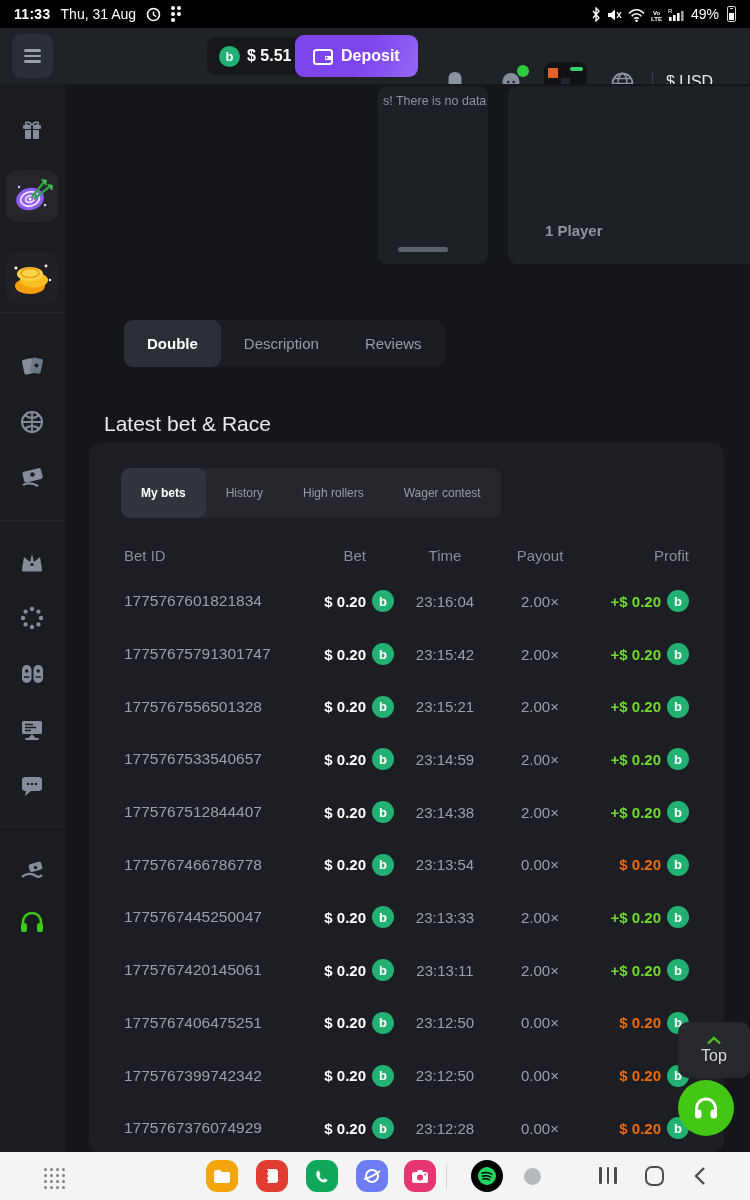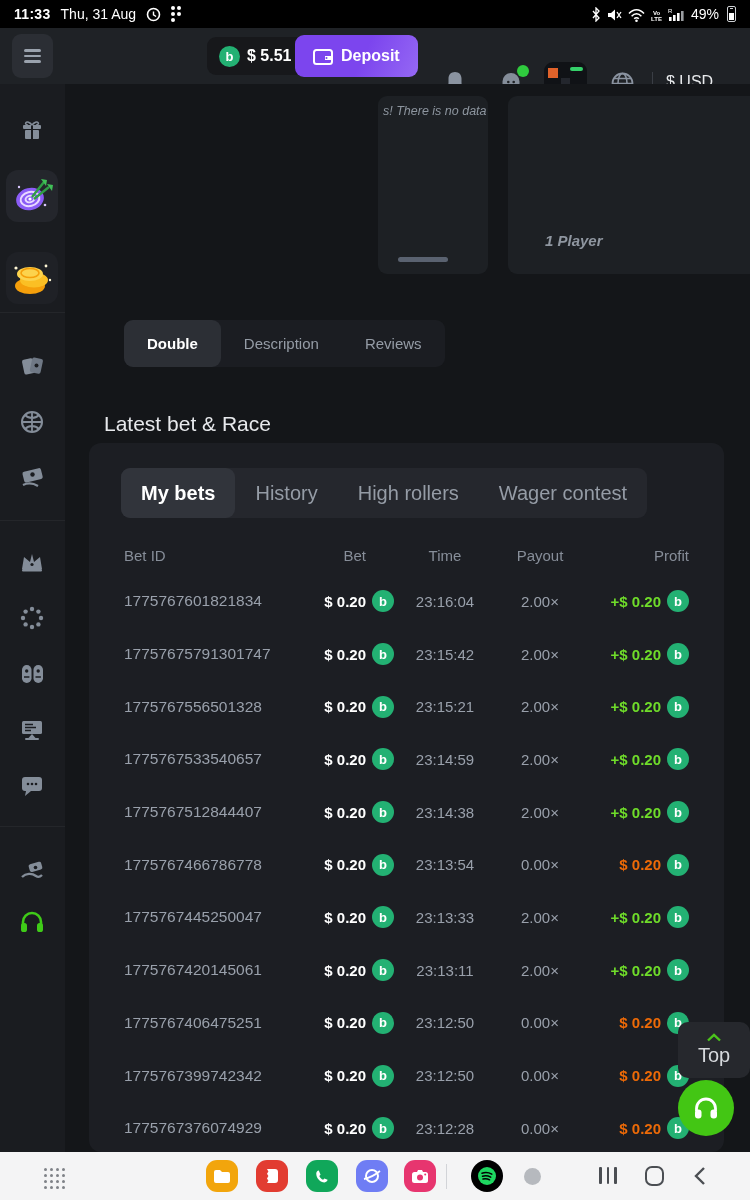--- a/index.html
+++ b/index.html
@@ -52,39 +52,39 @@
   
   .sidebar{position:absolute;left:0;top:84px;width:65px;height:1068px;background:#1a1c20;}
   .side-item{position:absolute;left:6px;width:52px;height:52px;border-radius:12px;
     display:flex;align-items:center;justify-content:center;}
   .side-active{background:#24262c;}
   .side-soft{background:#1f2126;}
   .side-div{position:absolute;left:0;width:65px;height:1px;background:#24262a;}
 
   
   .main{position:absolute;left:65px;top:84px;width:685px;height:1068px;background:#141619;}
-  .gcard{position:absolute;top:12px;height:178px;background:#1d2024;border-radius:9px;overflow:hidden;font-style:italic;}
+  .gcard{position:absolute;top:2px;height:178px;background:#1d2024;border-radius:9px;overflow:hidden;}
   .gc1{left:38px;width:255px;}
   .gc2{left:313px;width:110px;}
   .gc3{left:443px;width:255px;}
   .players{position:absolute;left:37px;bottom:25px;color:#8f96a0;font-size:15px;font-weight:600;white-space:nowrap;}
   .gc2 .nodata{position:absolute;left:5px;top:8px;color:#8d959f;font-size:12.5px;white-space:nowrap;}
   .gc2 .thumb{position:absolute;left:20px;bottom:12px;width:50px;height:5px;border-radius:3px;background:#5a6270;}
 
   .page-tabs{position:absolute;left:39px;top:236px;height:47px;background:#1b1d22;border-radius:9px;
     display:flex;align-items:center;margin-left:20px;}
   .ptab{padding:0 23px;height:47px;display:flex;align-items:center;color:#959ca6;font-size:15px;border-radius:9px;}
   .ptab.active{background:#2c2f35;color:#fff;font-weight:700;}
 
   .section-title{position:absolute;left:39px;top:328px;margin:0;color:#e7e9ec;font-size:21px;font-weight:500;}
 
   .panel{position:absolute;left:24px;top:359px;width:635px;height:709px;background:#1c1e23;border-radius:12px;}
   .bet-tabs{position:absolute;left:32px;top:25px;height:50px;background:#25272d;border-radius:9px;
     display:flex;align-items:center;}
-  .btab{padding:0 20px;height:50px;display:flex;align-items:center;color:#959ca6;font-size:20px;border-radius:9px;}
+  .btab{padding:0 20px;height:50px;display:flex;align-items:center;color:#959ca6;font-size:12px;border-radius:9px;}
   .btab.active{background:#31343b;color:#fff;font-weight:700;}
 
   .thead,.bet-row{display:grid;grid-template-columns:158px 112px 102px 88px 1fr;align-items:center;
     padding:0 35px 0 35px;}
   .thead{position:absolute;left:0;top:92px;width:635px;height:40px;color:#878e99;font-size:15px;}
   .tbody{position:absolute;left:0;top:132px;width:635px;}
   .bet-row{height:52.7px;}
   .cell{white-space:nowrap;}
   .c-id{color:#99a0ab;font-size:15.5px;overflow:hidden;}
   .c-bet,.h-bet{display:flex;justify-content:flex-end;align-items:center;gap:6px;}
@@ -96,21 +96,21 @@
   .c-payout{color:#99a0ab;font-size:15px;}
   .c-profit,.h-profit{display:flex;justify-content:flex-end;align-items:center;gap:6px;}
   .c-profit .amt{font-weight:700;font-size:15px;}
   .c-profit.win .amt{color:#6fdc2a;}
   .c-profit.loss .amt{color:#ed6a07;}
   .coin.sm{width:22px;height:22px;font-size:13px;}
 
   
   .top-fab{position:absolute;left:678px;top:1022px;width:72px;height:56px;background:#26282d;border-radius:10px;
     display:flex;flex-direction:column;align-items:center;justify-content:center;gap:2px;z-index:5;}
-  .top-fab span{color:#d6d9dd;font-size:20px;}
+  .top-fab span{color:#d6d9dd;font-size:16px;}
   .support-fab{position:absolute;left:678px;top:1080px;width:56px;height:56px;border-radius:50%;
     background:#43c614;display:flex;align-items:center;justify-content:center;z-index:5;}
 
   
   .taskbar{position:absolute;left:0;top:1152px;width:750px;height:48px;background:#f4f4f5;
     display:flex;align-items:center;}
   .appsgrid{position:absolute;left:44px;top:16px;display:grid;grid-template-columns:repeat(4,3px);grid-gap:3px;}
   .appsgrid i{width:3px;height:3px;border-radius:50%;background:#7f8288;}
   .app{position:absolute;top:8px;width:32px;height:32px;border-radius:11px;display:flex;align-items:center;justify-content:center;}
   .tb-div{position:absolute;left:446px;top:12px;width:1px;height:25px;background:#d2d4d8;}

